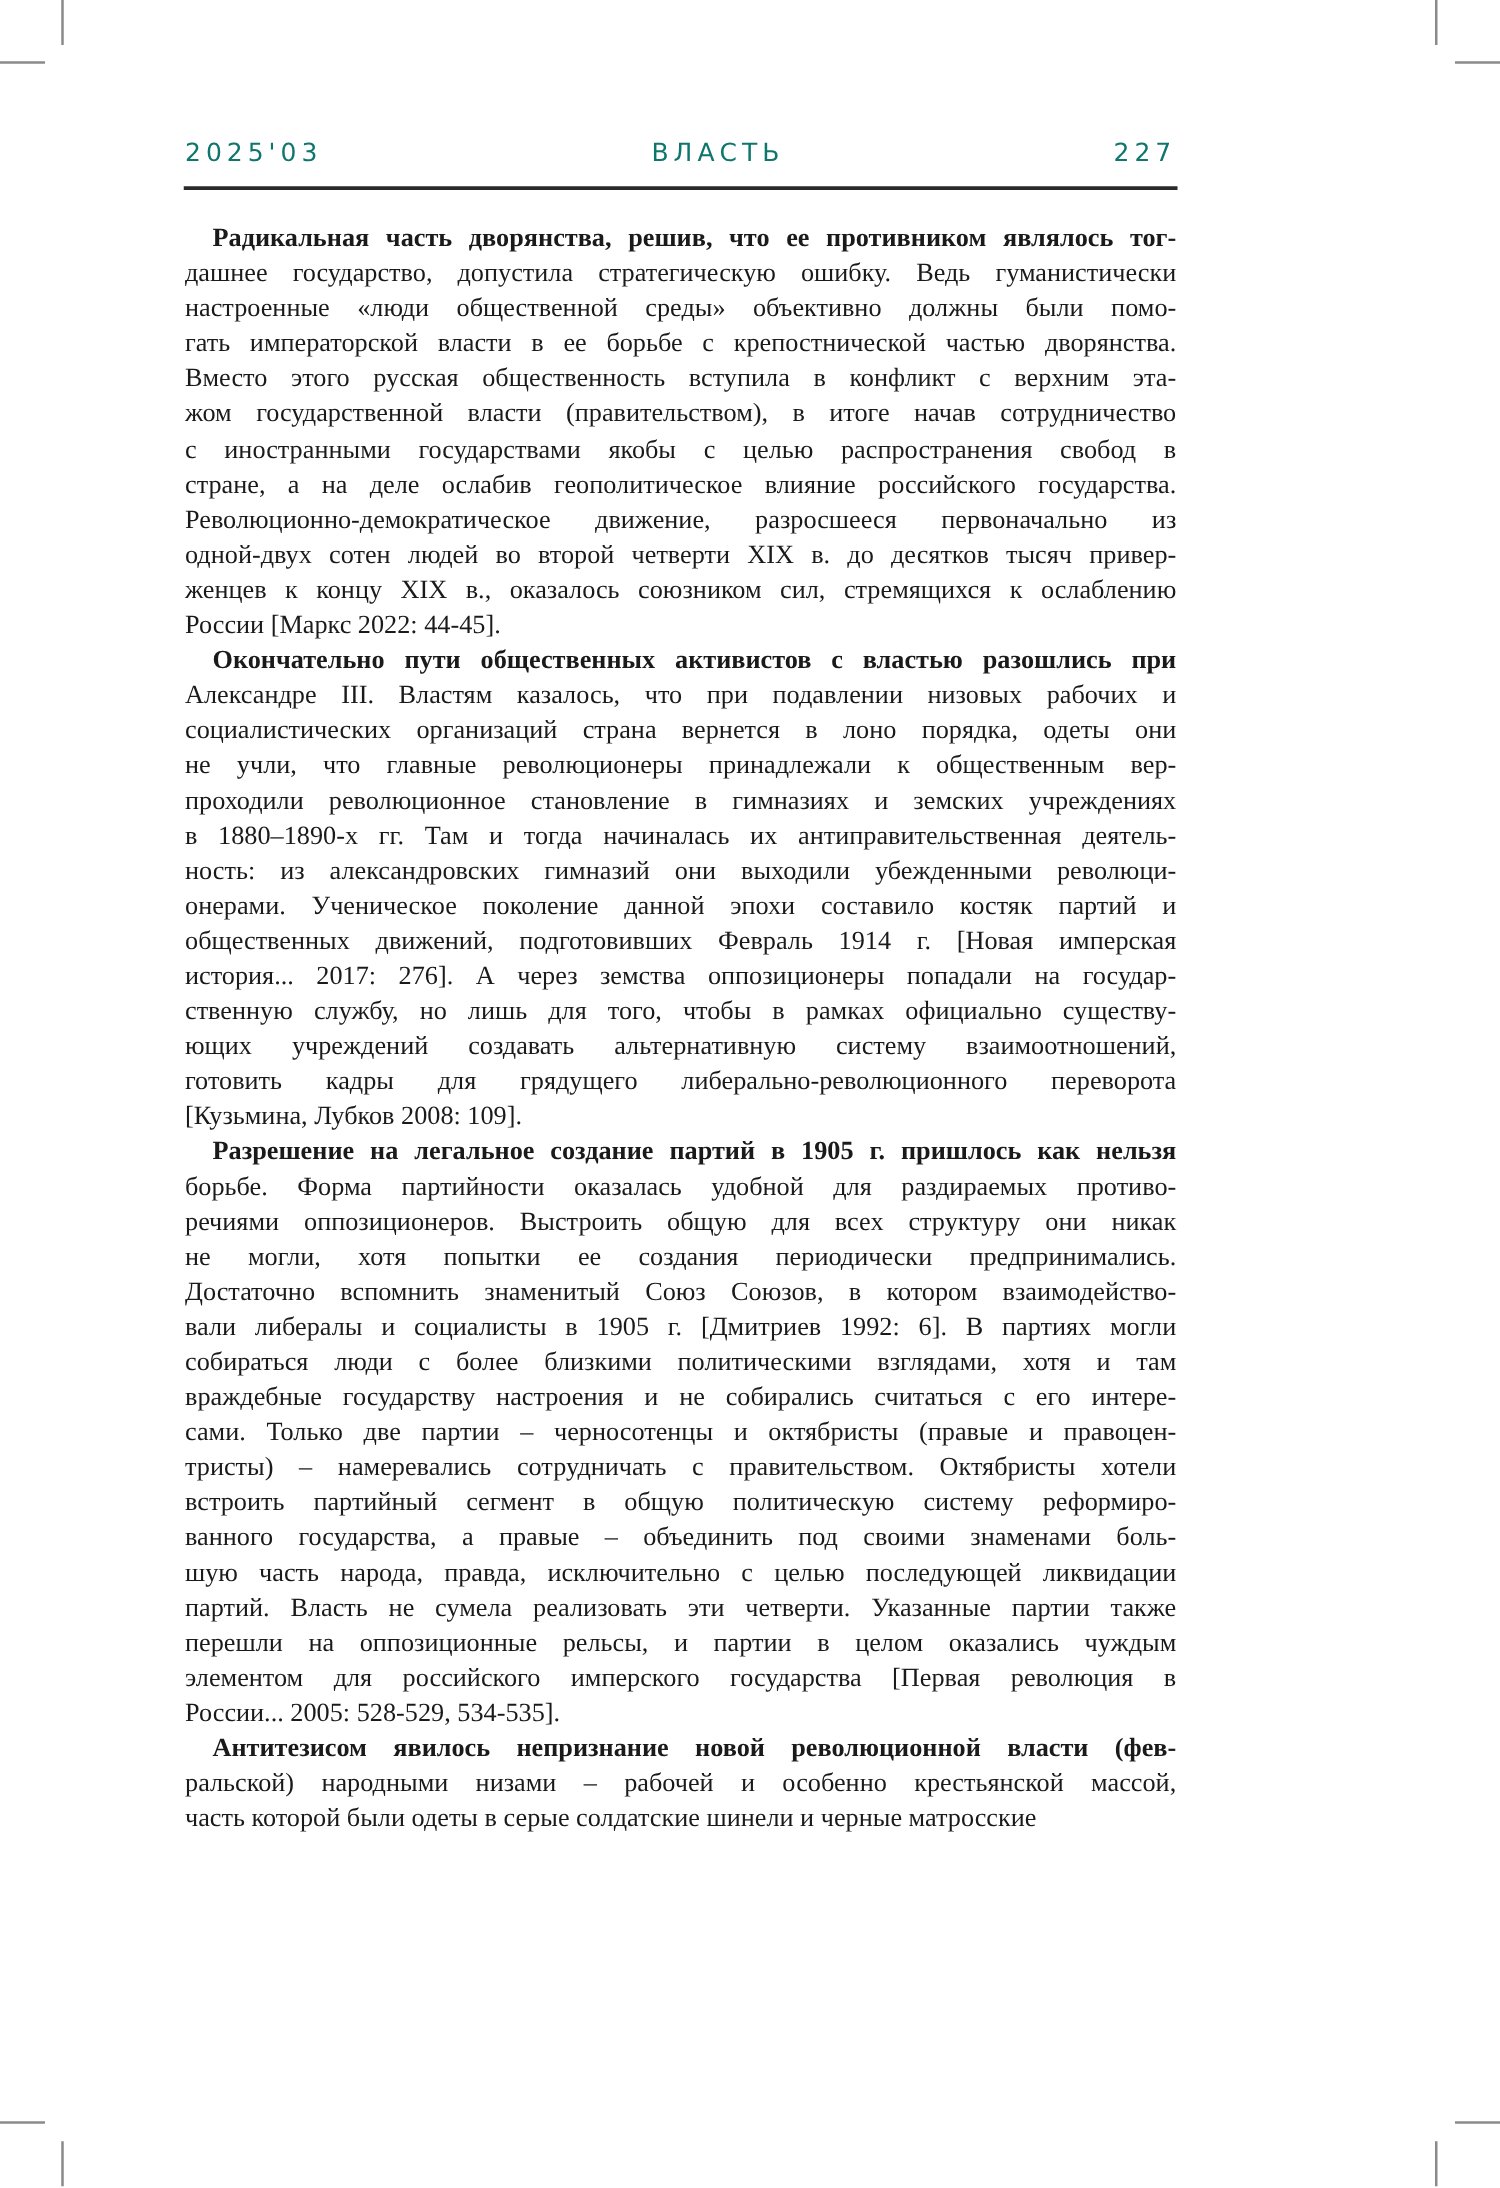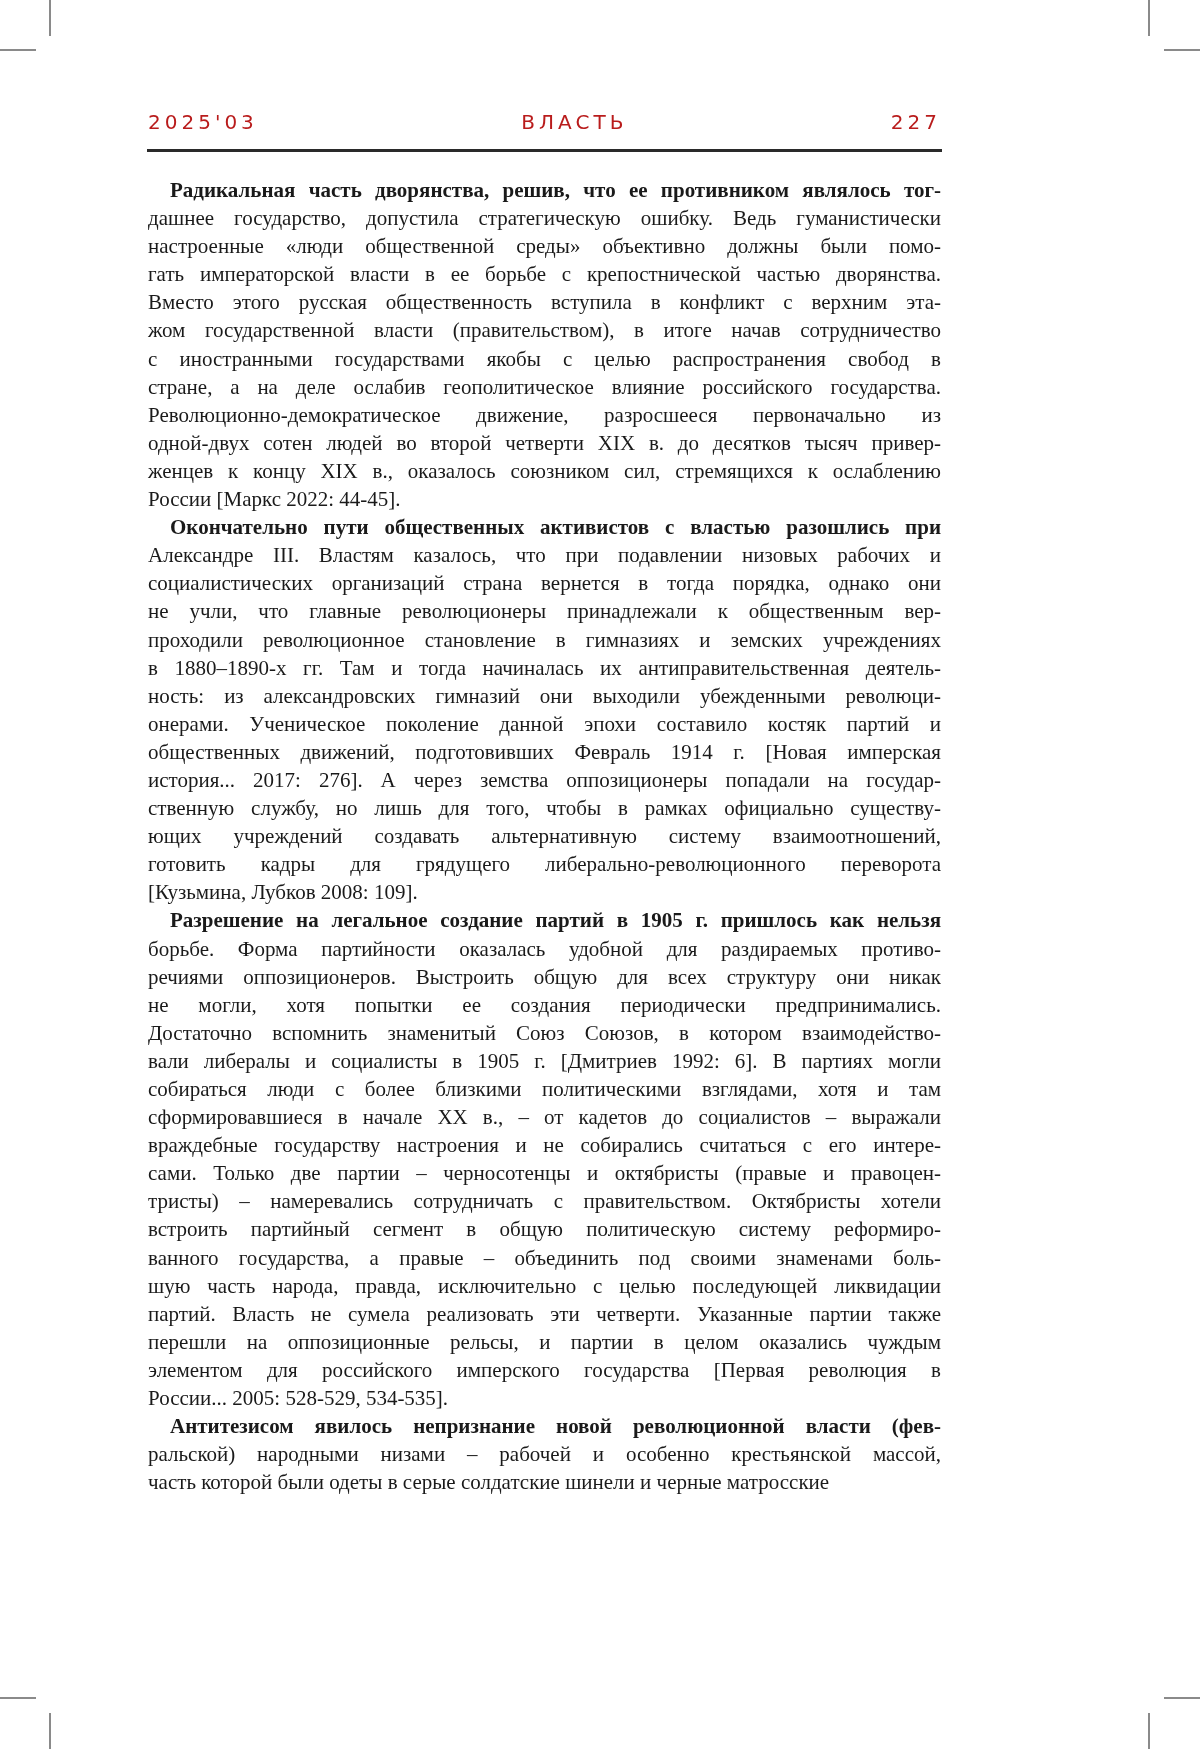--- a/index.html
+++ b/index.html
@@ -36,21 +36,21 @@
     position: absolute;
     left: 148px;
     top: 110px;
     width: 793px;
     display: flex;
     justify-content: space-between;
     align-items: baseline;
     font-family: "DejaVu Sans", sans-serif;
     font-size: 20px;
     letter-spacing: 4px;
-    color: #b91c1c;
+    color: #0f766e;
     white-space: nowrap;
   }
   .runhead .right { letter-spacing: 4px; }
   .head-rule {
     position: absolute;
     left: 147px;
     top: 149px;
     width: 795px;
     height: 3px;
     background: #2a2a2a;
@@ -104,42 +104,41 @@
       <div class="line">с иностранными государствами якобы с целью распространения свобод в</div>
       <div class="line">стране, а на деле ослабив геополитическое влияние российского государства.</div>
       <div class="line">Революционно-демократическое движение, разросшееся первоначально из</div>
       <div class="line">одной-двух сотен людей во второй четверти XIX в. до десятков тысяч привер-</div>
       <div class="line">женцев к концу XIX в., оказалось союзником сил, стремящихся к ослаблению</div>
       <div class="line last">России [Маркс 2022: 44-45].</div>
     </div>
     <div class="para">
       <div class="line indent">Окончательно пути общественных активистов с властью разошлись при</div>
       <div class="line">Александре III. Властям казалось, что при подавлении низовых рабочих и</div>
-      <div class="line">социалистических организаций страна вернется в тогда порядка, однако они</div>
+      <div class="line">социалистических организаций страна вернется в лоно порядка, одеты они</div>
       <div class="line">не учли, что главные революционеры принадлежали к общественным вер-</div>
       <div class="line">проходили революционное становление в гимназиях и земских учреждениях</div>
       <div class="line">в 1880–1890-х гг. Там и тогда начиналась их антиправительственная деятель-</div>
       <div class="line">ность: из александровских гимназий они выходили убежденными революци-</div>
       <div class="line">онерами. Ученическое поколение данной эпохи составило костяк партий и</div>
       <div class="line">общественных движений, подготовивших Февраль 1914 г. [Новая имперская</div>
       <div class="line">история... 2017: 276]. А через земства оппозиционеры попадали на государ-</div>
       <div class="line">ственную службу, но лишь для того, чтобы в рамках официально существу-</div>
       <div class="line">ющих учреждений создавать альтернативную систему взаимоотношений,</div>
       <div class="line">готовить кадры для грядущего либерально-революционного переворота</div>
       <div class="line last">[Кузьмина, Лубков 2008: 109].</div>
     </div>
     <div class="para">
       <div class="line indent">Разрешение на легальное создание партий в 1905 г. пришлось как нельзя</div>
       <div class="line">борьбе. Форма партийности оказалась удобной для раздираемых противо-</div>
       <div class="line">речиями оппозиционеров. Выстроить общую для всех структуру они никак</div>
       <div class="line">не могли, хотя попытки ее создания периодически предпринимались.</div>
       <div class="line">Достаточно вспомнить знаменитый Союз Союзов, в котором взаимодейство-</div>
       <div class="line">вали либералы и социалисты в 1905 г. [Дмитриев 1992: 6]. В партиях могли</div>
       <div class="line">собираться люди с более близкими политическими взглядами, хотя и там</div>
-      <div class="line">сформировавшиеся в начале XX в., – от кадетов до социалистов – выражали</div>
       <div class="line">враждебные государству настроения и не собирались считаться с его интере-</div>
       <div class="line">сами. Только две партии – черносотенцы и октябристы (правые и правоцен-</div>
       <div class="line">тристы) – намеревались сотрудничать с правительством. Октябристы хотели</div>
       <div class="line">встроить партийный сегмент в общую политическую систему реформиро-</div>
       <div class="line">ванного государства, а правые – объединить под своими знаменами боль-</div>
       <div class="line">шую часть народа, правда, исключительно с целью последующей ликвидации</div>
       <div class="line">партий. Власть не сумела реализовать эти четверти. Указанные партии также</div>
       <div class="line">перешли на оппозиционные рельсы, и партии в целом оказались чуждым</div>
       <div class="line">элементом для российского имперского государства [Первая революция в</div>
       <div class="line last">России... 2005: 528-529, 534-535].</div>

